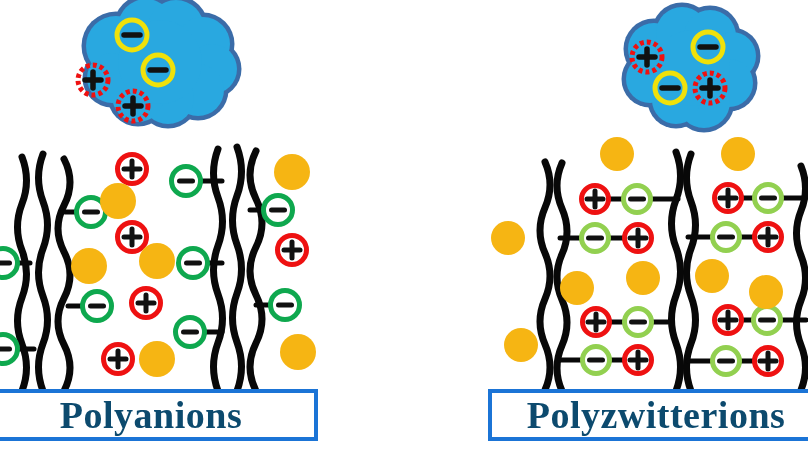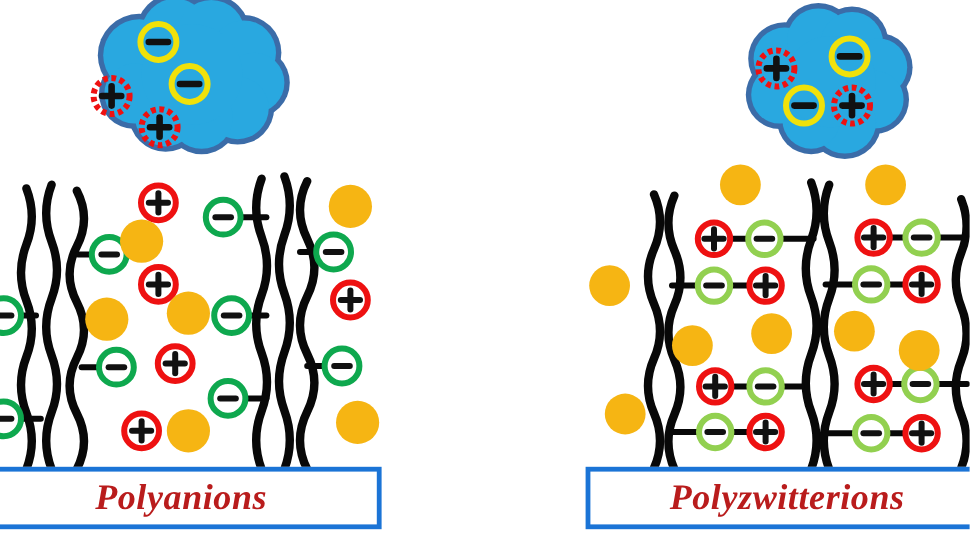--- a/index.html
+++ b/index.html
@@ -14,25 +14,24 @@
     box-sizing:border-box;
     background:#ffffff;
     border:4px solid #1b74d6;
     display:flex;
     align-items:center;
     justify-content:center;
     z-index:5;
   }
   .label-box span{
     font-weight:bold;
-    font-size:30px;
-    color:#b91c1c;
+    font-size:38px;
+    color:#0c4a6e;
     letter-spacing:0.5px;
     white-space:nowrap;
-    font-style:italic;
   }
   #box-left{left:-16px;width:334px;}
   #box-right{left:488px;width:336px;}
 </style>
 </head>
 <body>
 
 <div id="stage">
   <svg id="diagram" width="808" height="455" viewBox="0 0 808 455">
       <g>

